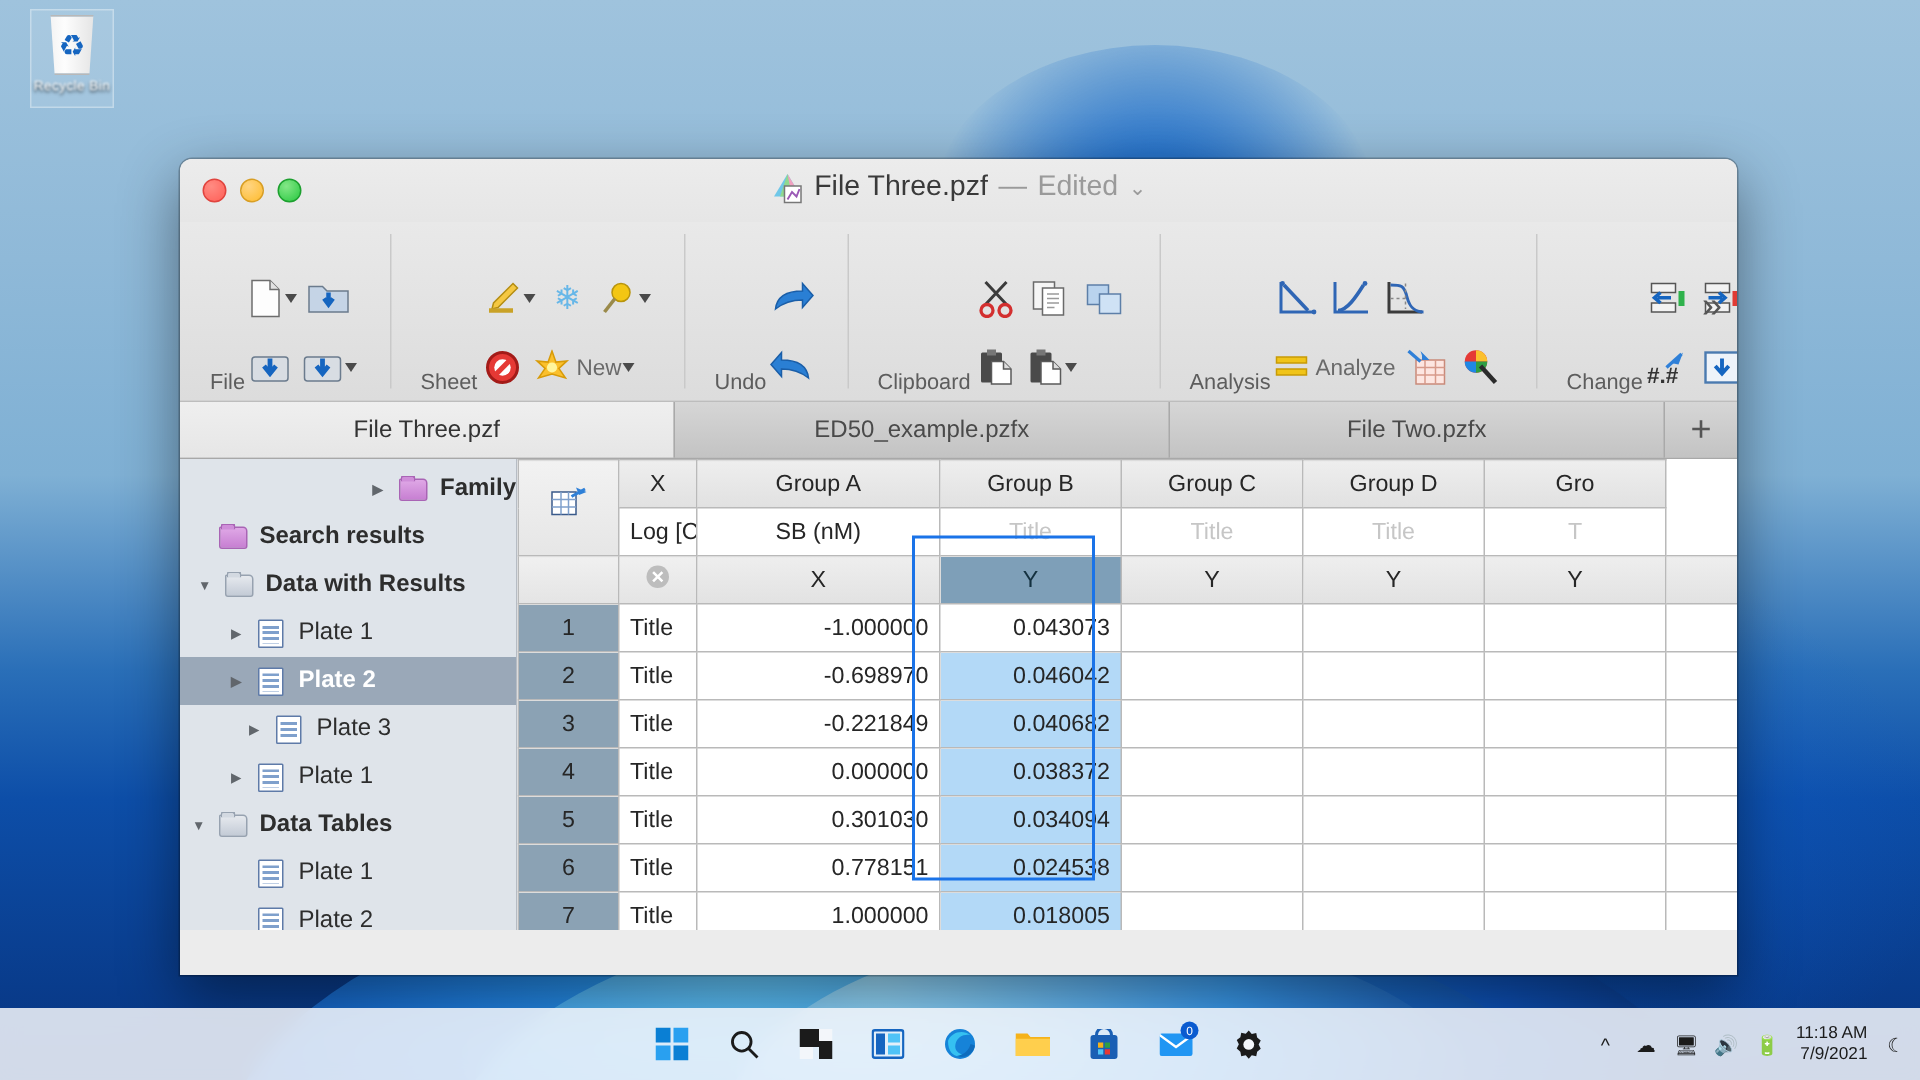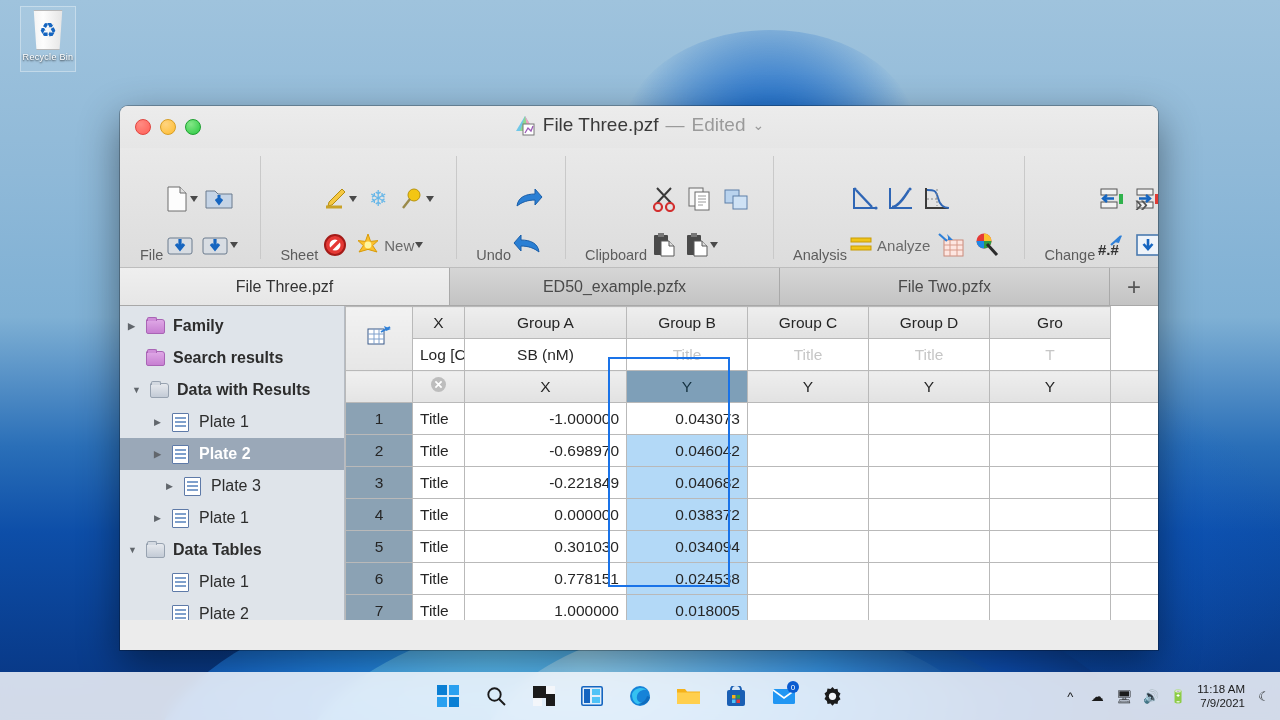--- a/index.html
+++ b/index.html
@@ -502,21 +502,21 @@
 
     <div id="filetabs">
       <div class="ftab active">File Three.pzf</div>
       <div class="ftab">ED50_example.pzfx</div>
       <div class="ftab">File Two.pzfx</div>
       <div id="tab-add">+</div>
     </div>
 
     <div id="wbody">
       <div id="navigator">
-          <div class="nav-item bold" style="padding-left: 8px;">
+          <div class="nav-item bold" style="padding-left: 8px; justify-content: flex-end;">
             <span class="twisty closed"></span>
             <span class="nav-icon">
               <span class="folder"></span>
             </span>
             <span class="nav-label">Family</span>
           </div>
           <div class="nav-item bold" style="padding-left: 8px;">
             <span class="twisty none"></span>
             <span class="nav-icon">
               <span class="folder"></span>

